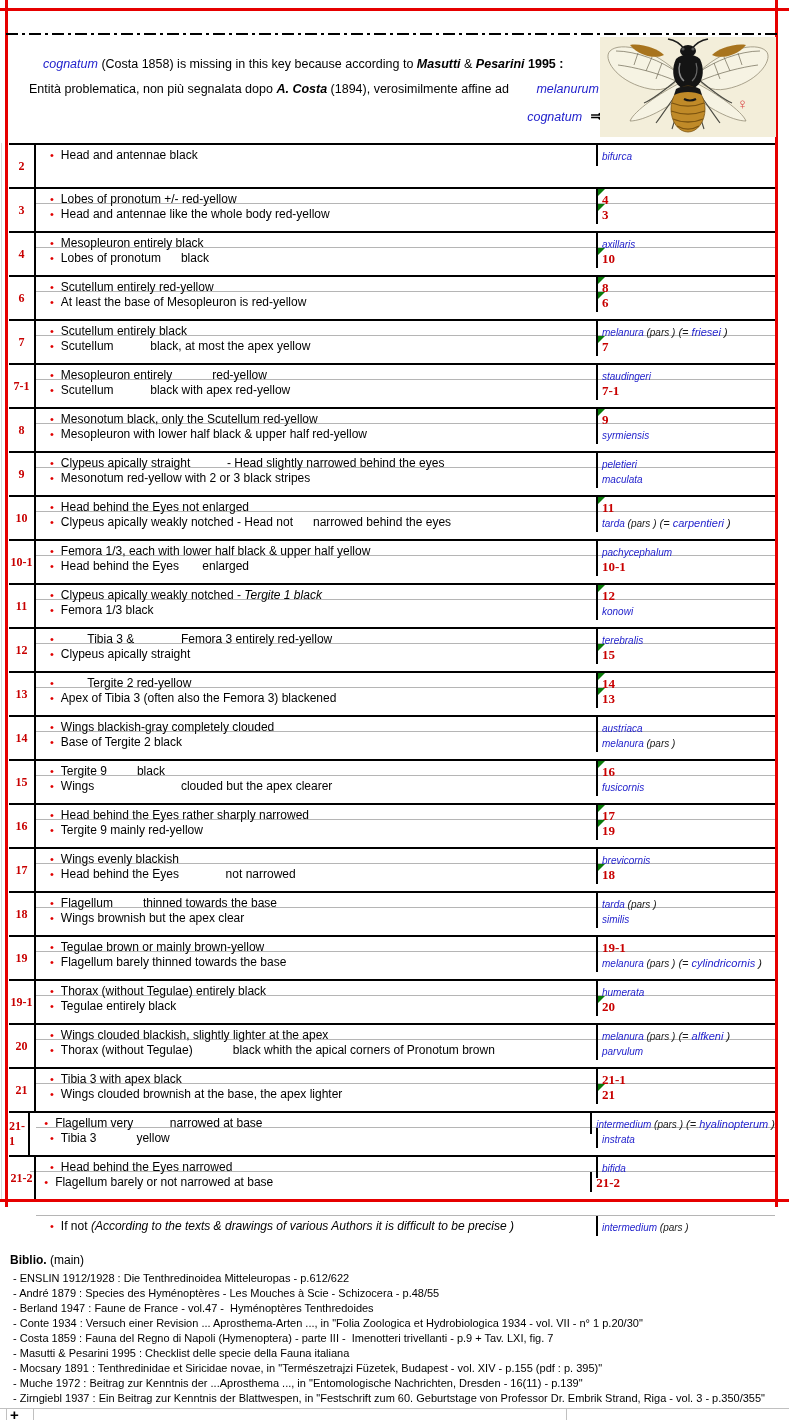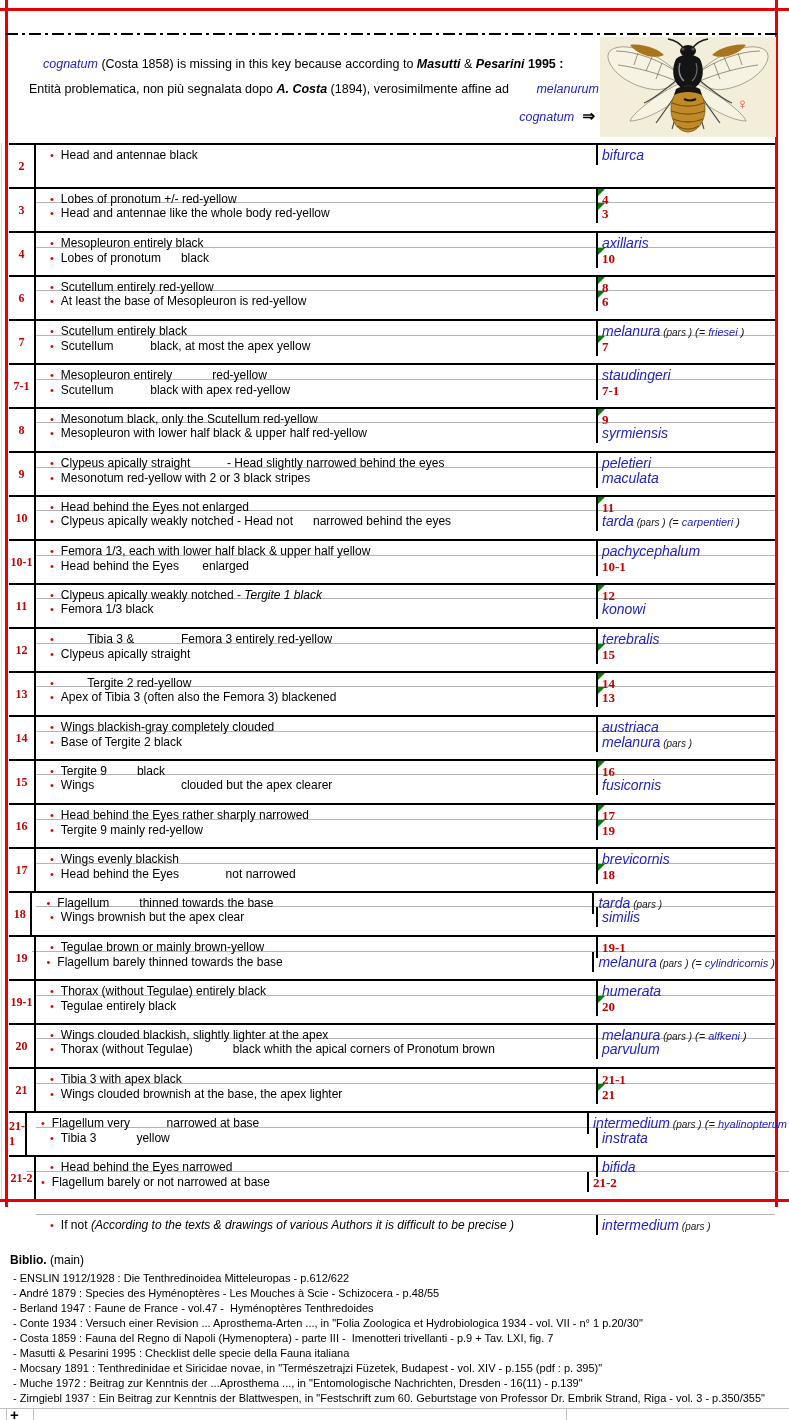--- a/index.html
+++ b/index.html
@@ -22,41 +22,41 @@
 
   
   #dashdot{position:absolute;left:6px;top:33px;width:772px;height:2px;
     background:repeating-linear-gradient(90deg,#000 0 12px,transparent 12px 16px,#000 16px 19px,transparent 19px 23px);}
 
   
   #note{position:absolute;left:9px;top:37px;width:766px;height:106px;font-size:12.5px;}
   #note .ln{position:absolute;white-space:pre;}
   .spblue{color:var(--blue);font-style:italic;margin-left:24px;}
   .bi{font-weight:bold;font-style:italic;margin-top:32px;}
-  #note-l3{text-align:right;width:586px;left:0;top:70px;}
+  #note-l3{text-align:right;width:586px;left:0;top:70px;padding-left:8px;}
   #arrow{font-size:15px;font-weight:bold;}
 
   
   #bee{position:absolute;left:591px;top:0px;width:176px;height:100px;background:#f3eeda;}
   #bee-female{position:absolute;right:28px;top:58px;color:#d94545;font-size:15px;font-weight:bold;}
 
   
   #key-table{position:absolute;left:9px;top:143px;width:766px;}
   .couplet{display:flex;border-top:2px solid #000;height:42px;}
   .numcell{width:25px;border-right:2px solid #000;display:flex;align-items:center;justify-content:center;
            color:var(--numred);font-family:"Liberation Serif",serif;font-weight:bold;font-size:12px;}
   .cp-rows{flex:1;display:flex;flex-direction:column;}
   .crow{height:21px;display:flex;box-sizing:border-box;}
   .crow.second{border-top:1px solid var(--grayline);margin-top:37px;}
   .desc{width:562px;box-sizing:border-box;border-right:2px solid #000;white-space:pre;overflow:hidden;
         font-size:12px;line-height:20px;padding-left:14px;}
   .desc .bullet{color:#e00000;margin-right:7px;font-size:11px;}
   .res{flex:1;position:relative;line-height:20px;padding-left:4px;white-space:pre;overflow:hidden;}
   .res .ref{color:var(--numred);font-family:"Liberation Serif",serif;font-weight:bold;font-size:13px;}
-  .res .sp{color:var(--blue);font-style:italic;font-size:14px;}
+  .res .sp{color:var(--blue);font-style:italic;font-size:10px;}
   .res .pars{color:#1a1a1a;font-style:italic;font-size:10px;}
   .res .syn{color:#1a1a1a;font-style:italic;font-size:11px;}
   .res .syn .sname{color:var(--blue);}
   .tri{position:absolute;left:0;top:0;width:0;height:0;
        border-top:7px solid var(--green);border-right:7px solid transparent;}
 
   
   #biblio{position:absolute;left:10px;top:1249px;width:770px;font-size:11px;}
   #biblio-title{height:22px;line-height:22px;font-size:12px;}
   #biblio-title .b{font-weight:bold;}

